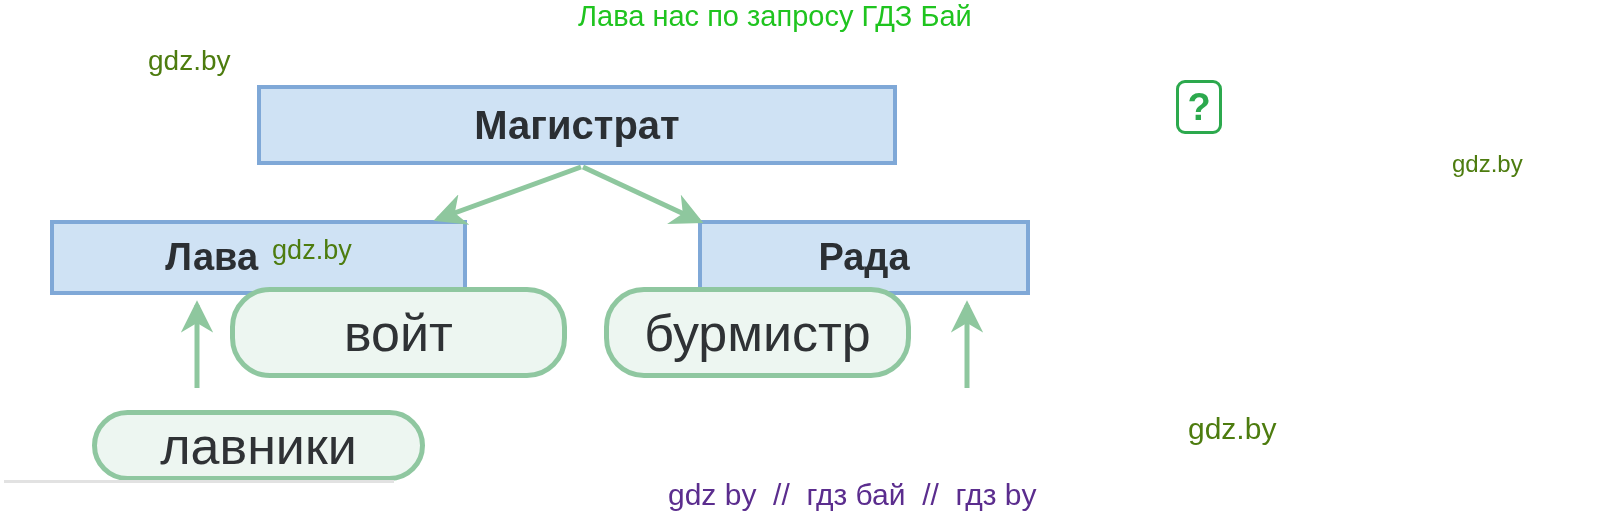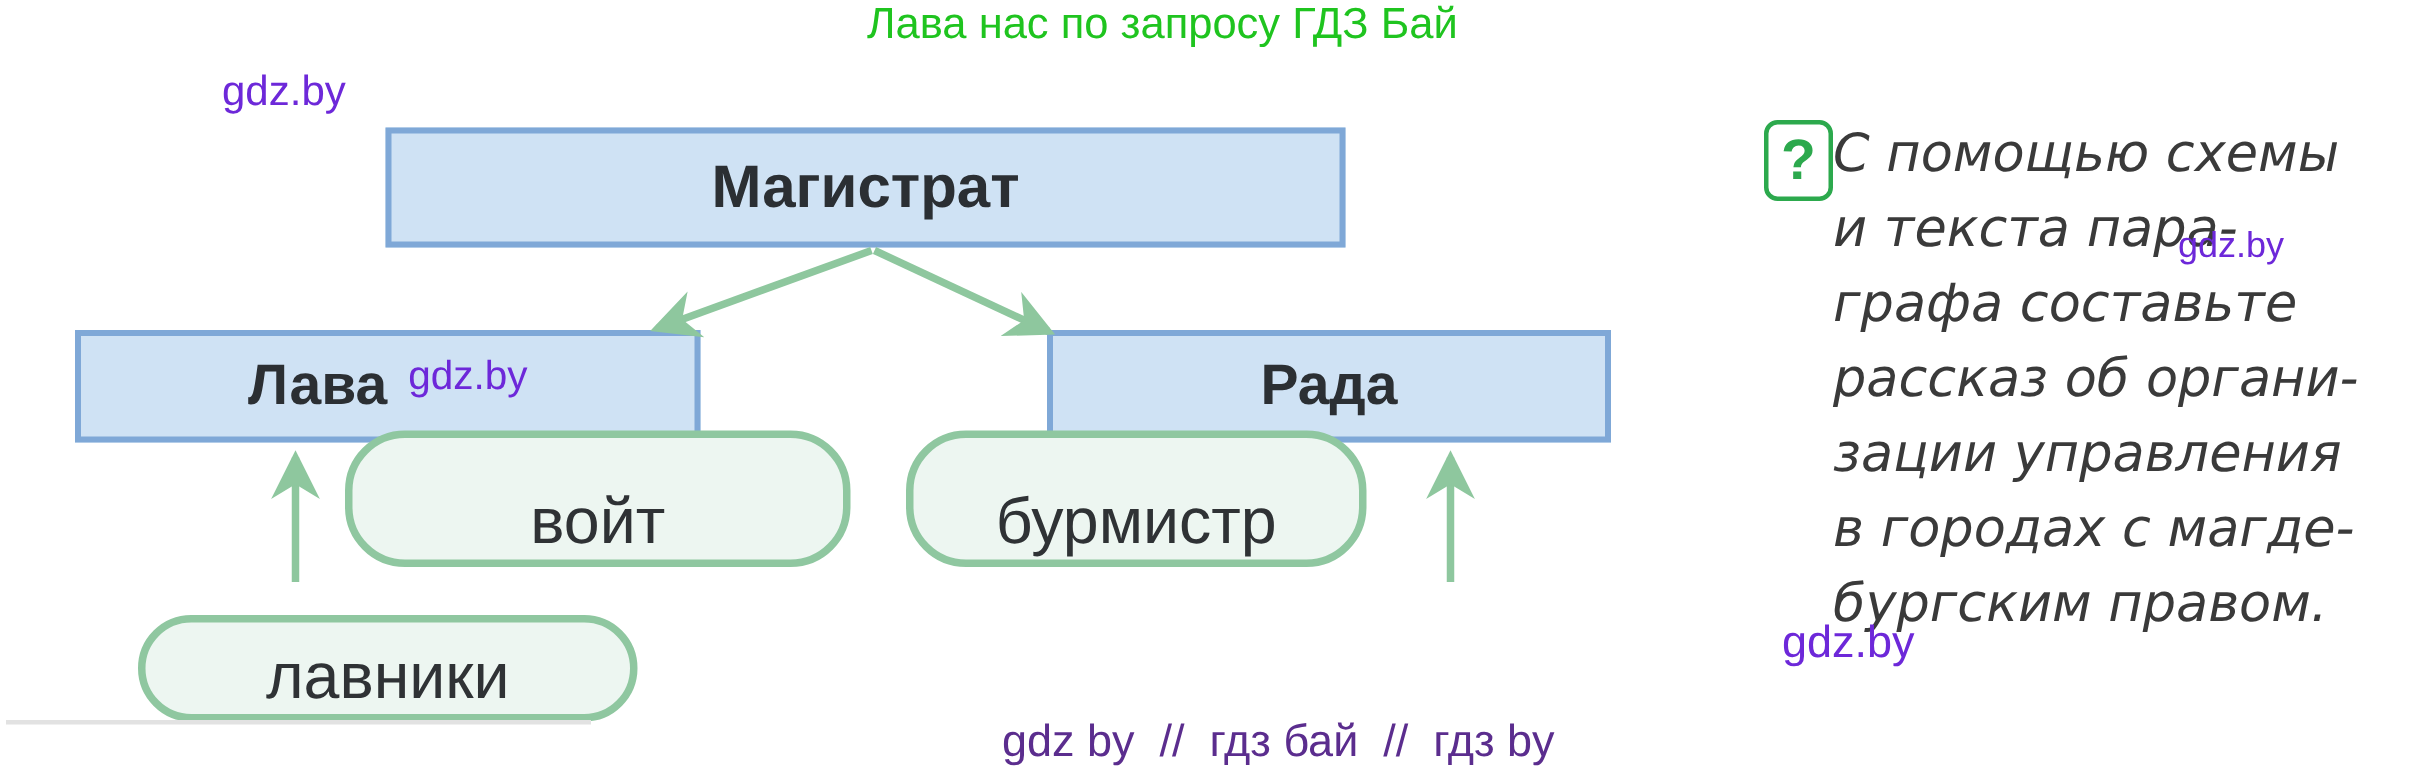--- a/index.html
+++ b/index.html
@@ -15,45 +15,45 @@
 
   
   .banner{
     left:578px;top:0px;
     font-size:29px;font-weight:500;
     color:#1fc41f;
     white-space:nowrap;
   }
 
   
-  .wm{color:#6d28d9;white-space:nowrap;}
+  .wm{color:#4d7c0f;white-space:nowrap;}
   .wm-top{left:148px;top:45px;font-size:28px;}
   .wm-in-lava{font-size:27px;position:relative;top:-7px;margin-left:14px;font-weight:400;}
   .wm-task{left:1452px;top:150px;font-size:24px;}
   .wm-bottom{left:1188px;top:412px;font-size:30px;}
 
   
   .bluebox{
     background:#cfe2f4;
     border:4px solid #7fa8d7;
     display:flex;align-items:center;justify-content:center;
     color:#2b2f33;
   }
   .bluebox .lbl{font-weight:700;}
   .box-magistrat{left:257px;top:85px;width:640px;height:80px;font-size:40px;}
   .box-lava{left:50px;top:220px;width:417px;height:75px;font-size:38px;}
-  .box-rada{left:698px;top:220px;width:376px;height:75px;font-size:38px;text-align:right;}
+  .box-rada{left:698px;top:220px;width:332px;height:75px;font-size:38px;text-align:right;}
 
   
   .pill{
     background:#edf6f1;
     border:5px solid #8fc7a0;
     border-radius:40px;
-    display:flex;align-items:flex-end;justify-content:center;
-    color:#2f3235;font-size:43px;font-weight:400;
+    display:flex;align-items:center;justify-content:center;
+    color:#2f3235;font-size:52px;font-weight:400;
   }
   .pill-voit{left:230px;top:287px;width:337px;height:91px;}
   .pill-burmistr{left:604px;top:287px;width:307px;height:91px;}
   .pill-lavniki{left:92px;top:410px;width:333px;height:71px;}
   .pill-radtsy{left:738px;top:387px;width:334px;height:80px;}
 
   
   #arrows{left:0;top:0;pointer-events:none;}
 
   
@@ -128,29 +128,20 @@
     <line x1="581" y1="167" x2="438" y2="219" stroke="#8ec79e" stroke-width="5" marker-end="url(#ah)"></line>
     <line x1="583" y1="167" x2="699" y2="221" stroke="#8ec79e" stroke-width="5" marker-end="url(#ah)"></line>
     <line x1="197" y1="388" x2="197" y2="305" stroke="#8ec79e" stroke-width="5" marker-end="url(#ah)"></line>
     <line x1="967" y1="388" x2="967" y2="305" stroke="#8ec79e" stroke-width="5" marker-end="url(#ah)"></line>
   </svg>
 
   <div class="abs q-icon">
     <span>?</span>
   </div>
 
-  <div class="abs task-text">
-    <div>С помощью схемы</div>
-    <div>и текста пара-</div>
-    <div>графа составьте</div>
-    <div>рассказ об органи-</div>
-    <div>зации управления</div>
-    <div>в городах с магде-</div>
-    <div>бургским правом.</div>
-  </div>
 
   <div class="abs wm wm-task">gdz.by</div>
 
   <div class="abs wm wm-bottom">gdz.by</div>
 
   <div class="abs footer-search">gdz by  //  гдз бай  //  гдз by</div>
 
   <div class="abs faint-line"></div>
 
 </div>

